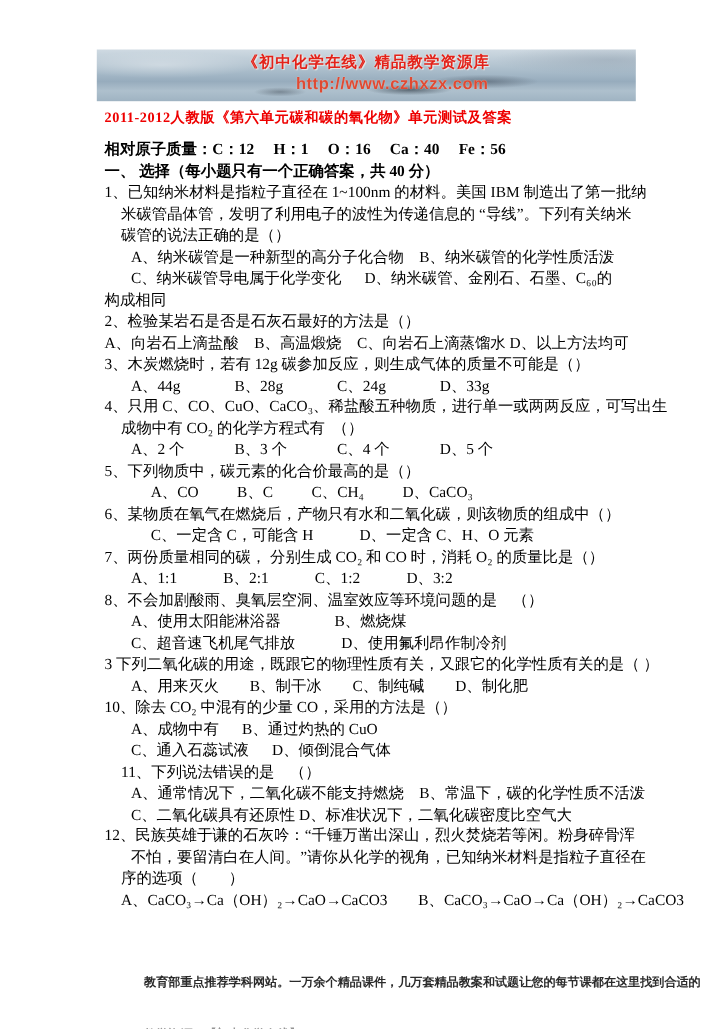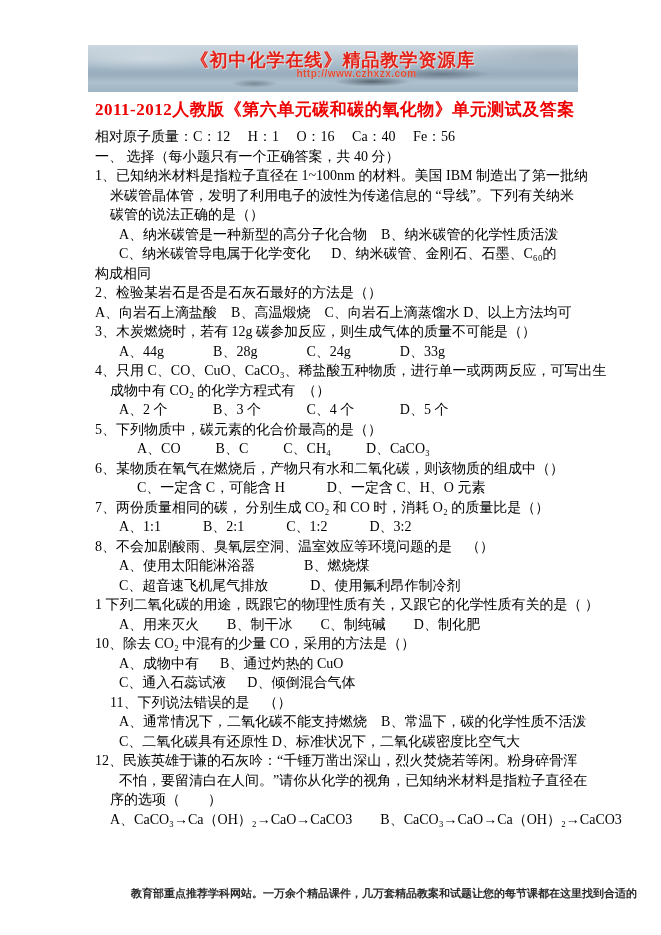--- a/index.html
+++ b/index.html
@@ -17,47 +17,47 @@
       radial-gradient(ellipse 55px 7px at 58% 78%, rgba(35,45,55,.60), transparent 70%),
       radial-gradient(ellipse 70px 9px at 72% 62%, rgba(55,65,78,.45), transparent 70%),
       radial-gradient(ellipse 34px 6px at 34% 82%, rgba(45,55,66,.40), transparent 70%),
       radial-gradient(ellipse 120px 16px at 12% 30%, rgba(255,255,255,.35), transparent 75%),
       radial-gradient(ellipse 140px 18px at 95% 20%, rgba(140,155,170,.45), transparent 75%),
       linear-gradient(180deg,#cfdae2 0%,#b6c6d2 28%,#a3b7c6 48%,#97acbd 62%,#aec0cd 80%,#9fb3c2 100%);
     overflow:hidden;
   }
   .banner-title{
     position:absolute;left:0;right:0;top:3px;text-align:center;
-    font-size:18px;font-weight:bold;letter-spacing:1px;color:#e3221a;
+    font-size:14px;font-weight:bold;letter-spacing:1px;color:#e3221a;
     text-shadow:0 0 2px rgba(255,240,230,.9), 1px 1px 0 rgba(255,255,255,.5);
     white-space:nowrap;
   }
   .banner-url{
     position:absolute;left:0;right:0;top:23px;text-align:center;
     font-family:"Liberation Sans","DejaVu Sans",sans-serif;
-    font-size:10px;font-weight:bold;letter-spacing:.5px;color:#df4a33;
+    font-size:15px;font-weight:bold;letter-spacing:.5px;color:#df4a33;
     text-shadow:0 0 1px rgba(255,230,220,.8);
     white-space:nowrap;
     padding-left:47px;
   }
 
   
   .doc-title{
     position:absolute;left:95px;top:98px;margin:0;
-    font-size:17px;font-weight:bold;color:#ee0000;
+    font-size:13px;font-weight:bold;color:#ee0000;
     letter-spacing:.5px;white-space:nowrap;
   }
 
   
   .lines{position:absolute;left:95px;top:127px;width:520px;}
   .line{
     height:19.5px;line-height:19.5px;font-size:14px;white-space:pre;
     color:#000;
   }
-  .line.b{font-weight:normal;}
+  .line.b{font-weight:bold;}
   .line.i0{padding-left:0;}
   .line.i1{padding-left:15px;}
   .line.i2{padding-left:24px;}
   .line.i3{padding-left:42px;}
 
   
   .footer{
     position:absolute;left:95px;top:853px;width:500px;
     font-size:11px;line-height:16px;color:#2b2b2b;font-weight:600;
     white-space:pre;
@@ -94,21 +94,21 @@
       <div class="line i2">A、2 个             B、3 个             C、4 个             D、5 个</div>
       <div class="line i0">5、下列物质中，碳元素的化合价最高的是（）</div>
       <div class="line i3">A、CO          B、C          C、CH₄          D、CaCO₃</div>
       <div class="line i0">6、某物质在氧气在燃烧后，产物只有水和二氧化碳，则该物质的组成中（）</div>
       <div class="line i3">C、一定含 C，可能含 H            D、一定含 C、H、O 元素</div>
       <div class="line i0">7、两份质量相同的碳， 分别生成 CO₂ 和 CO 时，消耗 O₂ 的质量比是（）</div>
       <div class="line i2">A、1:1            B、2:1            C、1:2            D、3:2</div>
       <div class="line i0">8、不会加剧酸雨、臭氧层空洞、温室效应等环境问题的是　（）</div>
       <div class="line i2">A、使用太阳能淋浴器              B、燃烧煤</div>
       <div class="line i2">C、超音速飞机尾气排放            D、使用氟利昂作制冷剂</div>
-      <div class="line i0">1 下列二氧化碳的用途，既跟它的物理性质有关，又跟它的化学性质有关的是（ ）</div>
+      <div class="line i0">3 下列二氧化碳的用途，既跟它的物理性质有关，又跟它的化学性质有关的是（ ）</div>
       <div class="line i2">A、用来灭火        B、制干冰        C、制纯碱        D、制化肥</div>
       <div class="line i0">10、除去 CO₂ 中混有的少量 CO，采用的方法是（）</div>
       <div class="line i2">A、成物中有      B、通过灼热的 CuO</div>
       <div class="line i2">C、通入石蕊试液      D、倾倒混合气体</div>
       <div class="line i1">11、下列说法错误的是　（）</div>
       <div class="line i2">A、通常情况下，二氧化碳不能支持燃烧　B、常温下，碳的化学性质不活泼</div>
       <div class="line i2">C、二氧化碳具有还原性 D、标准状况下，二氧化碳密度比空气大</div>
       <div class="line i0">12、民族英雄于谦的石灰吟：“千锤万凿出深山，烈火焚烧若等闲。粉身碎骨浑</div>
       <div class="line i2">不怕，要留清白在人间。”请你从化学的视角，已知纳米材料是指粒子直径在</div>
       <div class="line i1">序的选项（        ）</div>

